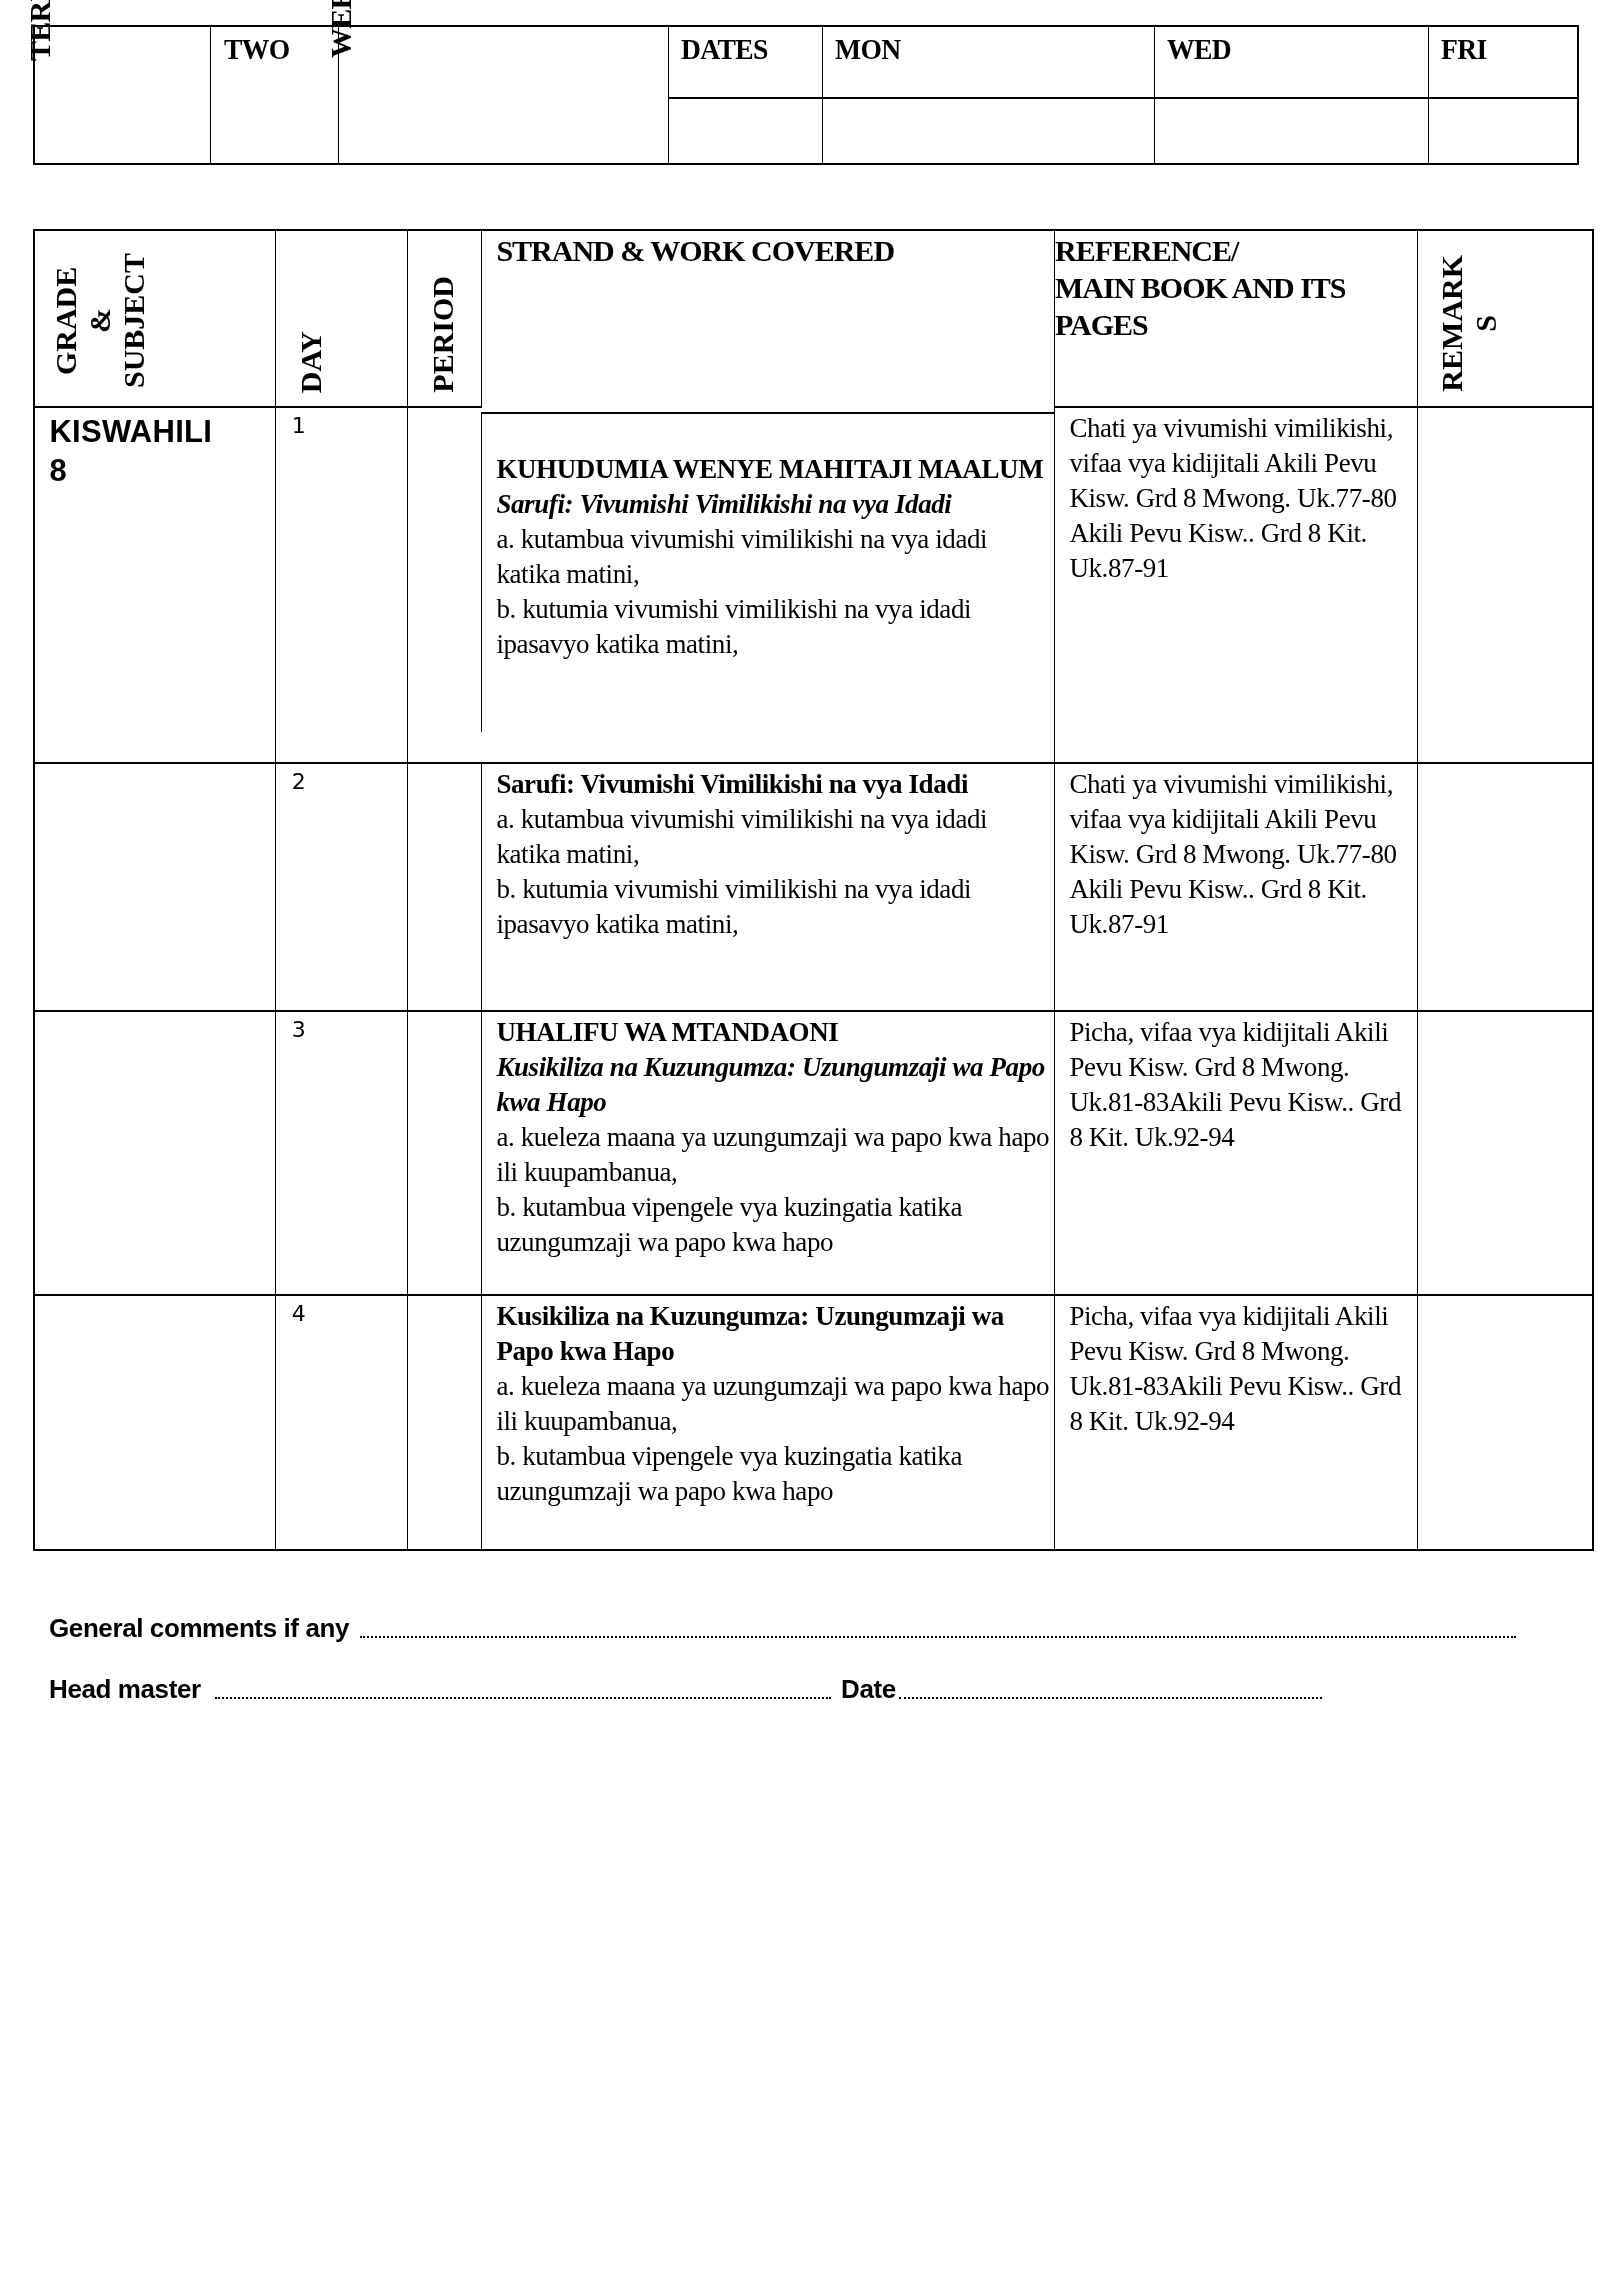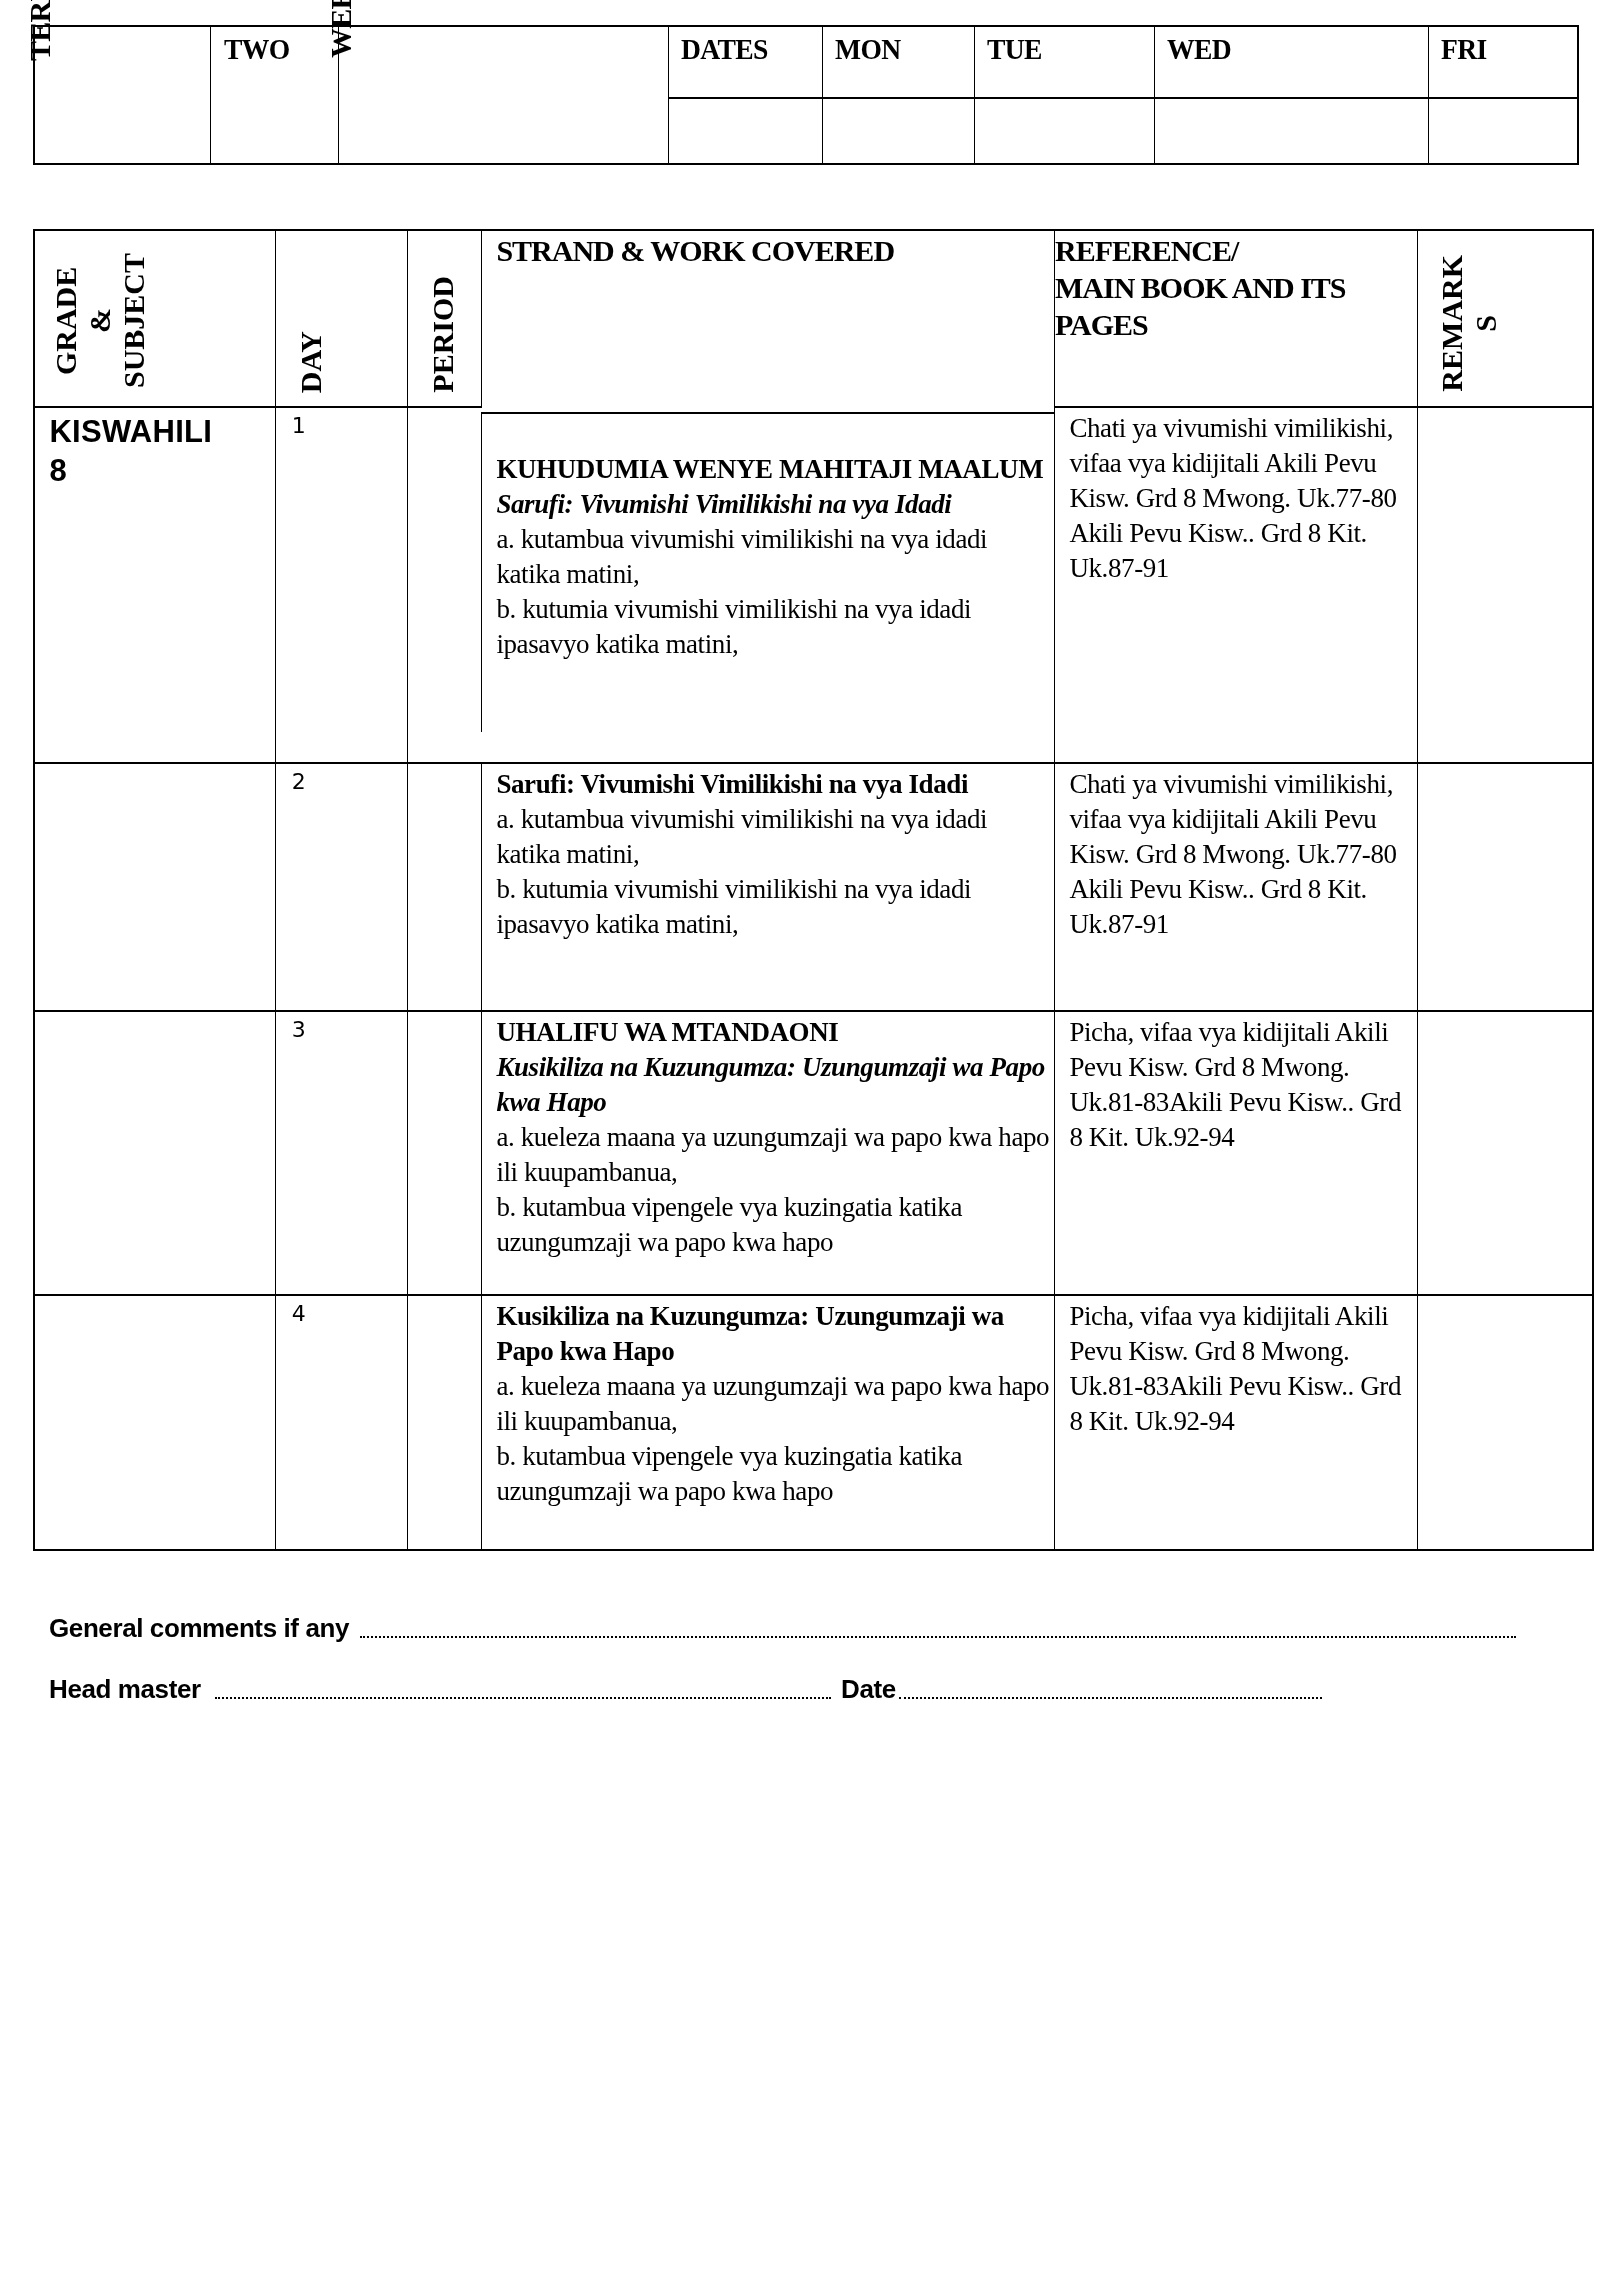--- a/index.html
+++ b/index.html
@@ -48,23 +48,20 @@
   <div class="tcell" style="left:303px;top:0;width:151px;height:136px;">
     <span class="vert serif-head" style="left:17px;bottom:14.4px;transform:rotate(180deg);">WEEK</span>
   </div>
 
 
   <div class="tcell" style="left:633px;top:0;width:153px;height:136px;">
     <span class="abs serif-head" style="left:11.8px;top:6.5px;">DATES</span>
   </div>
   <div class="tcell" style="left:787px;top:0;width:152px;height:136px;">
     <span class="abs serif-head" style="left:11.8px;top:6.5px;">MON</span>
-  </div>
-  <div class="tcell" style="left:939px;top:0;width:152px;height:136px;">
-    <span class="abs serif-head" style="left:11.8px;top:6.5px;">TUE</span>
   </div>
   <div class="tcell" style="left:1091px;top:0;width:152px;height:136px;margin-left:28px;">
     <span class="abs serif-head" style="left:11.8px;top:6.5px;">WED</span>
   </div>
   <div class="tcell" style="left:1393px;top:0;width:151px;height:136px;">
     <span class="abs serif-head" style="left:11.8px;top:6.5px;">FRI</span>
   </div>
 
   <div class="hline" style="left:633px;top:70px;width:910px;"></div>
 

